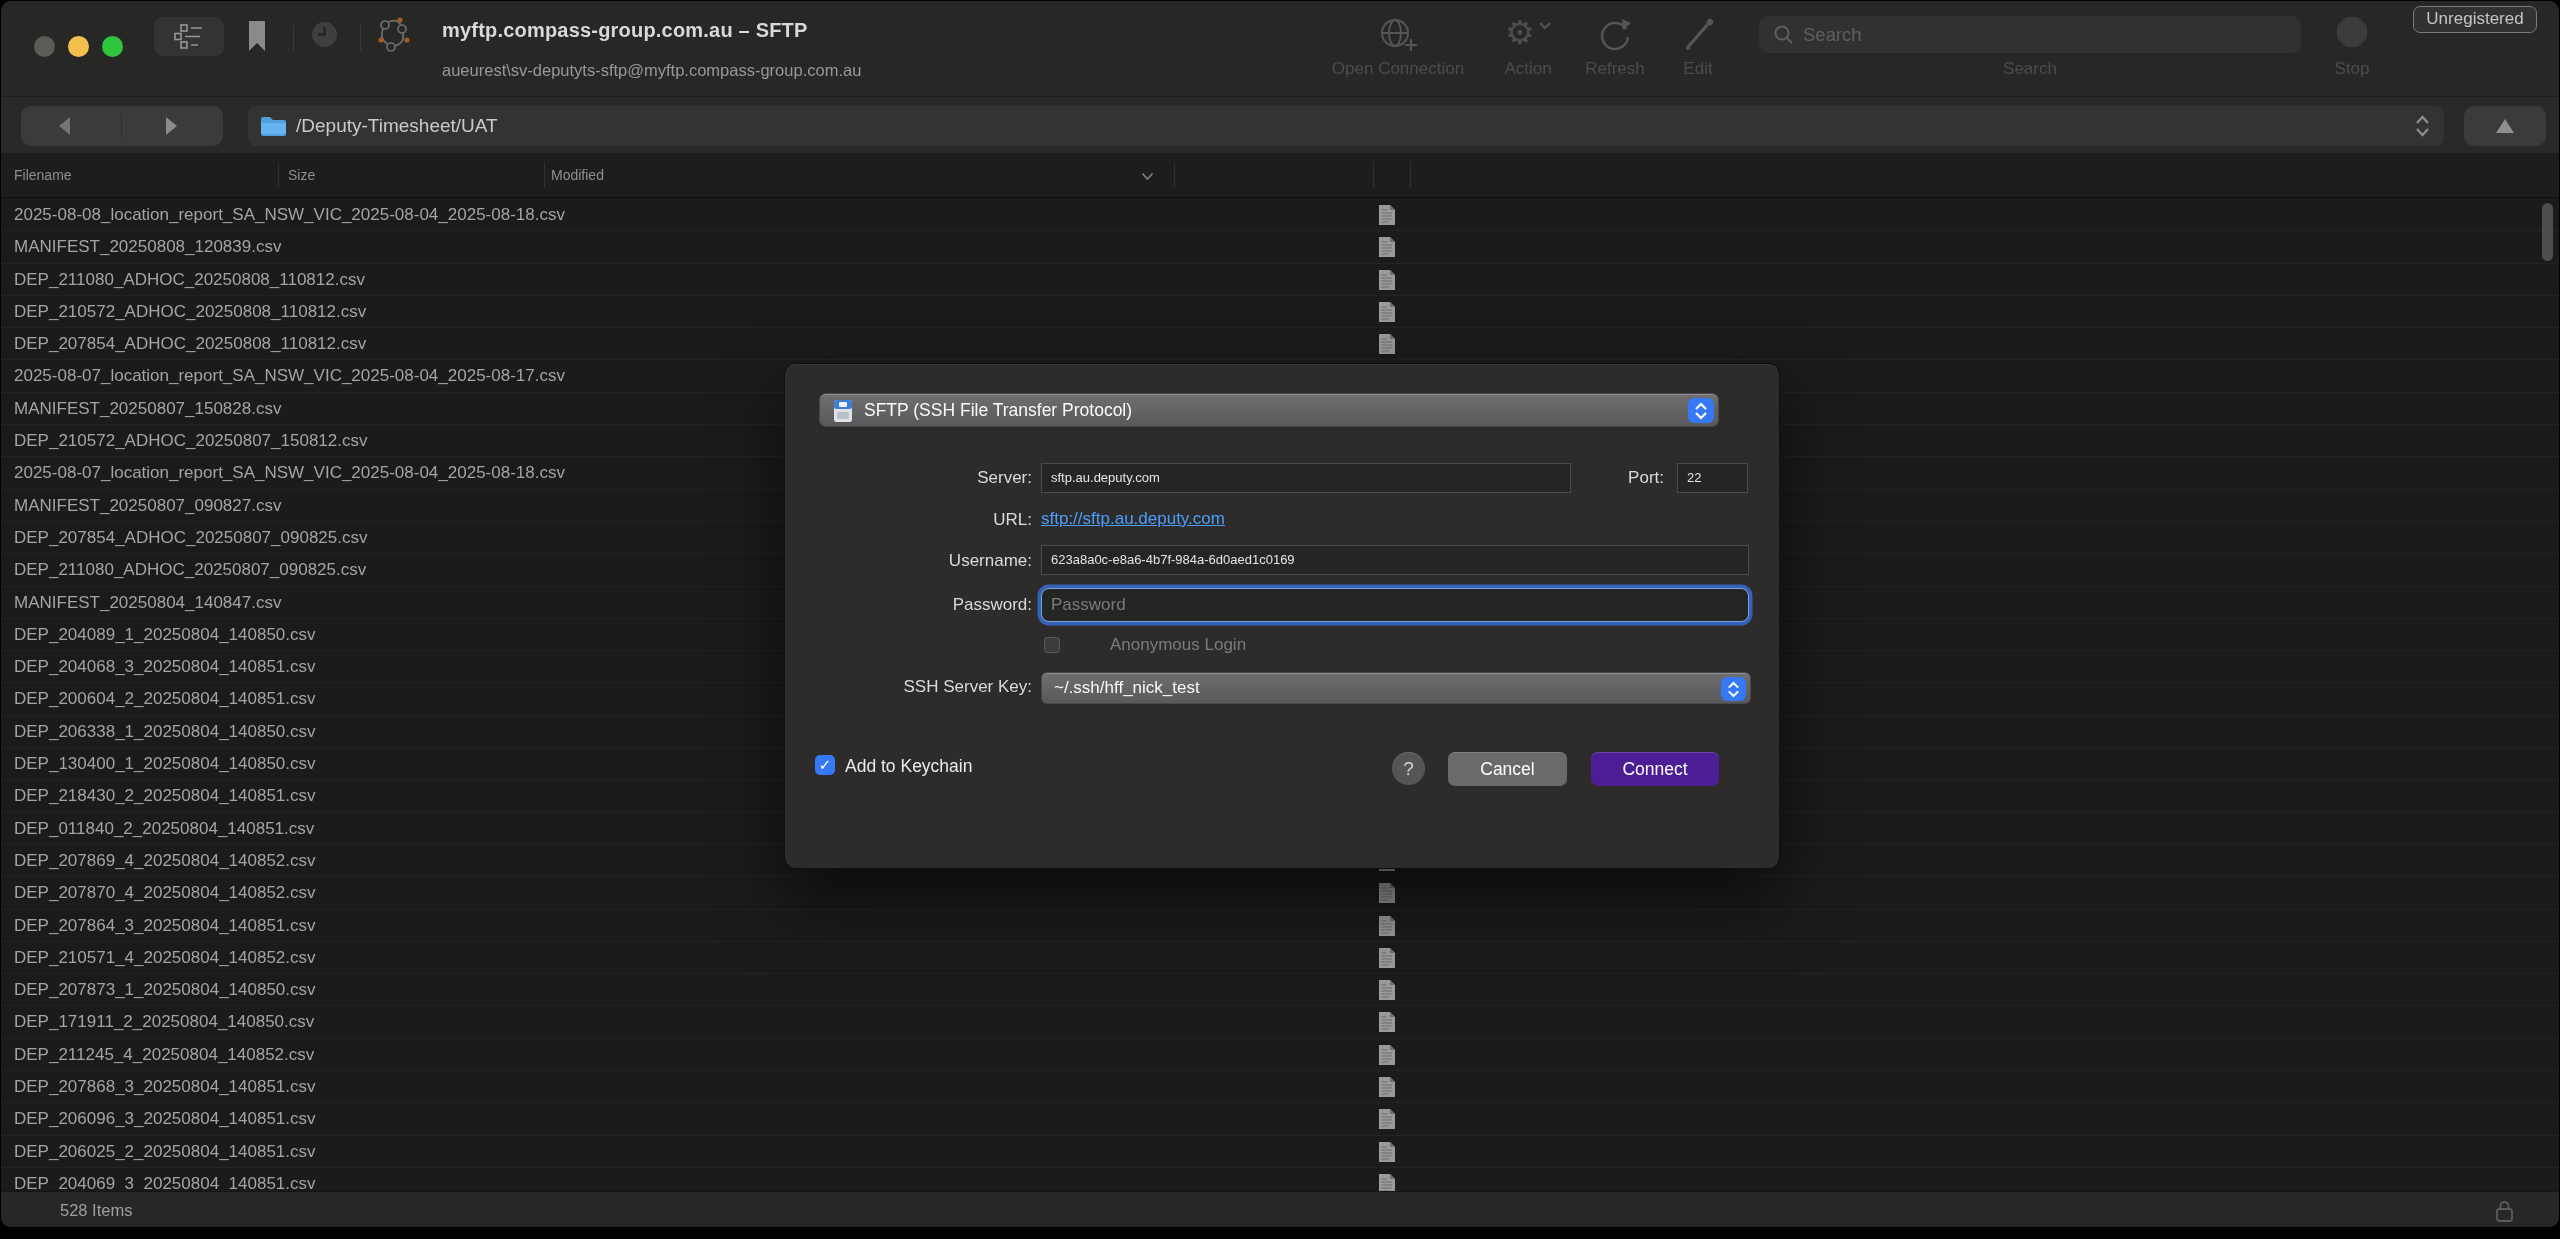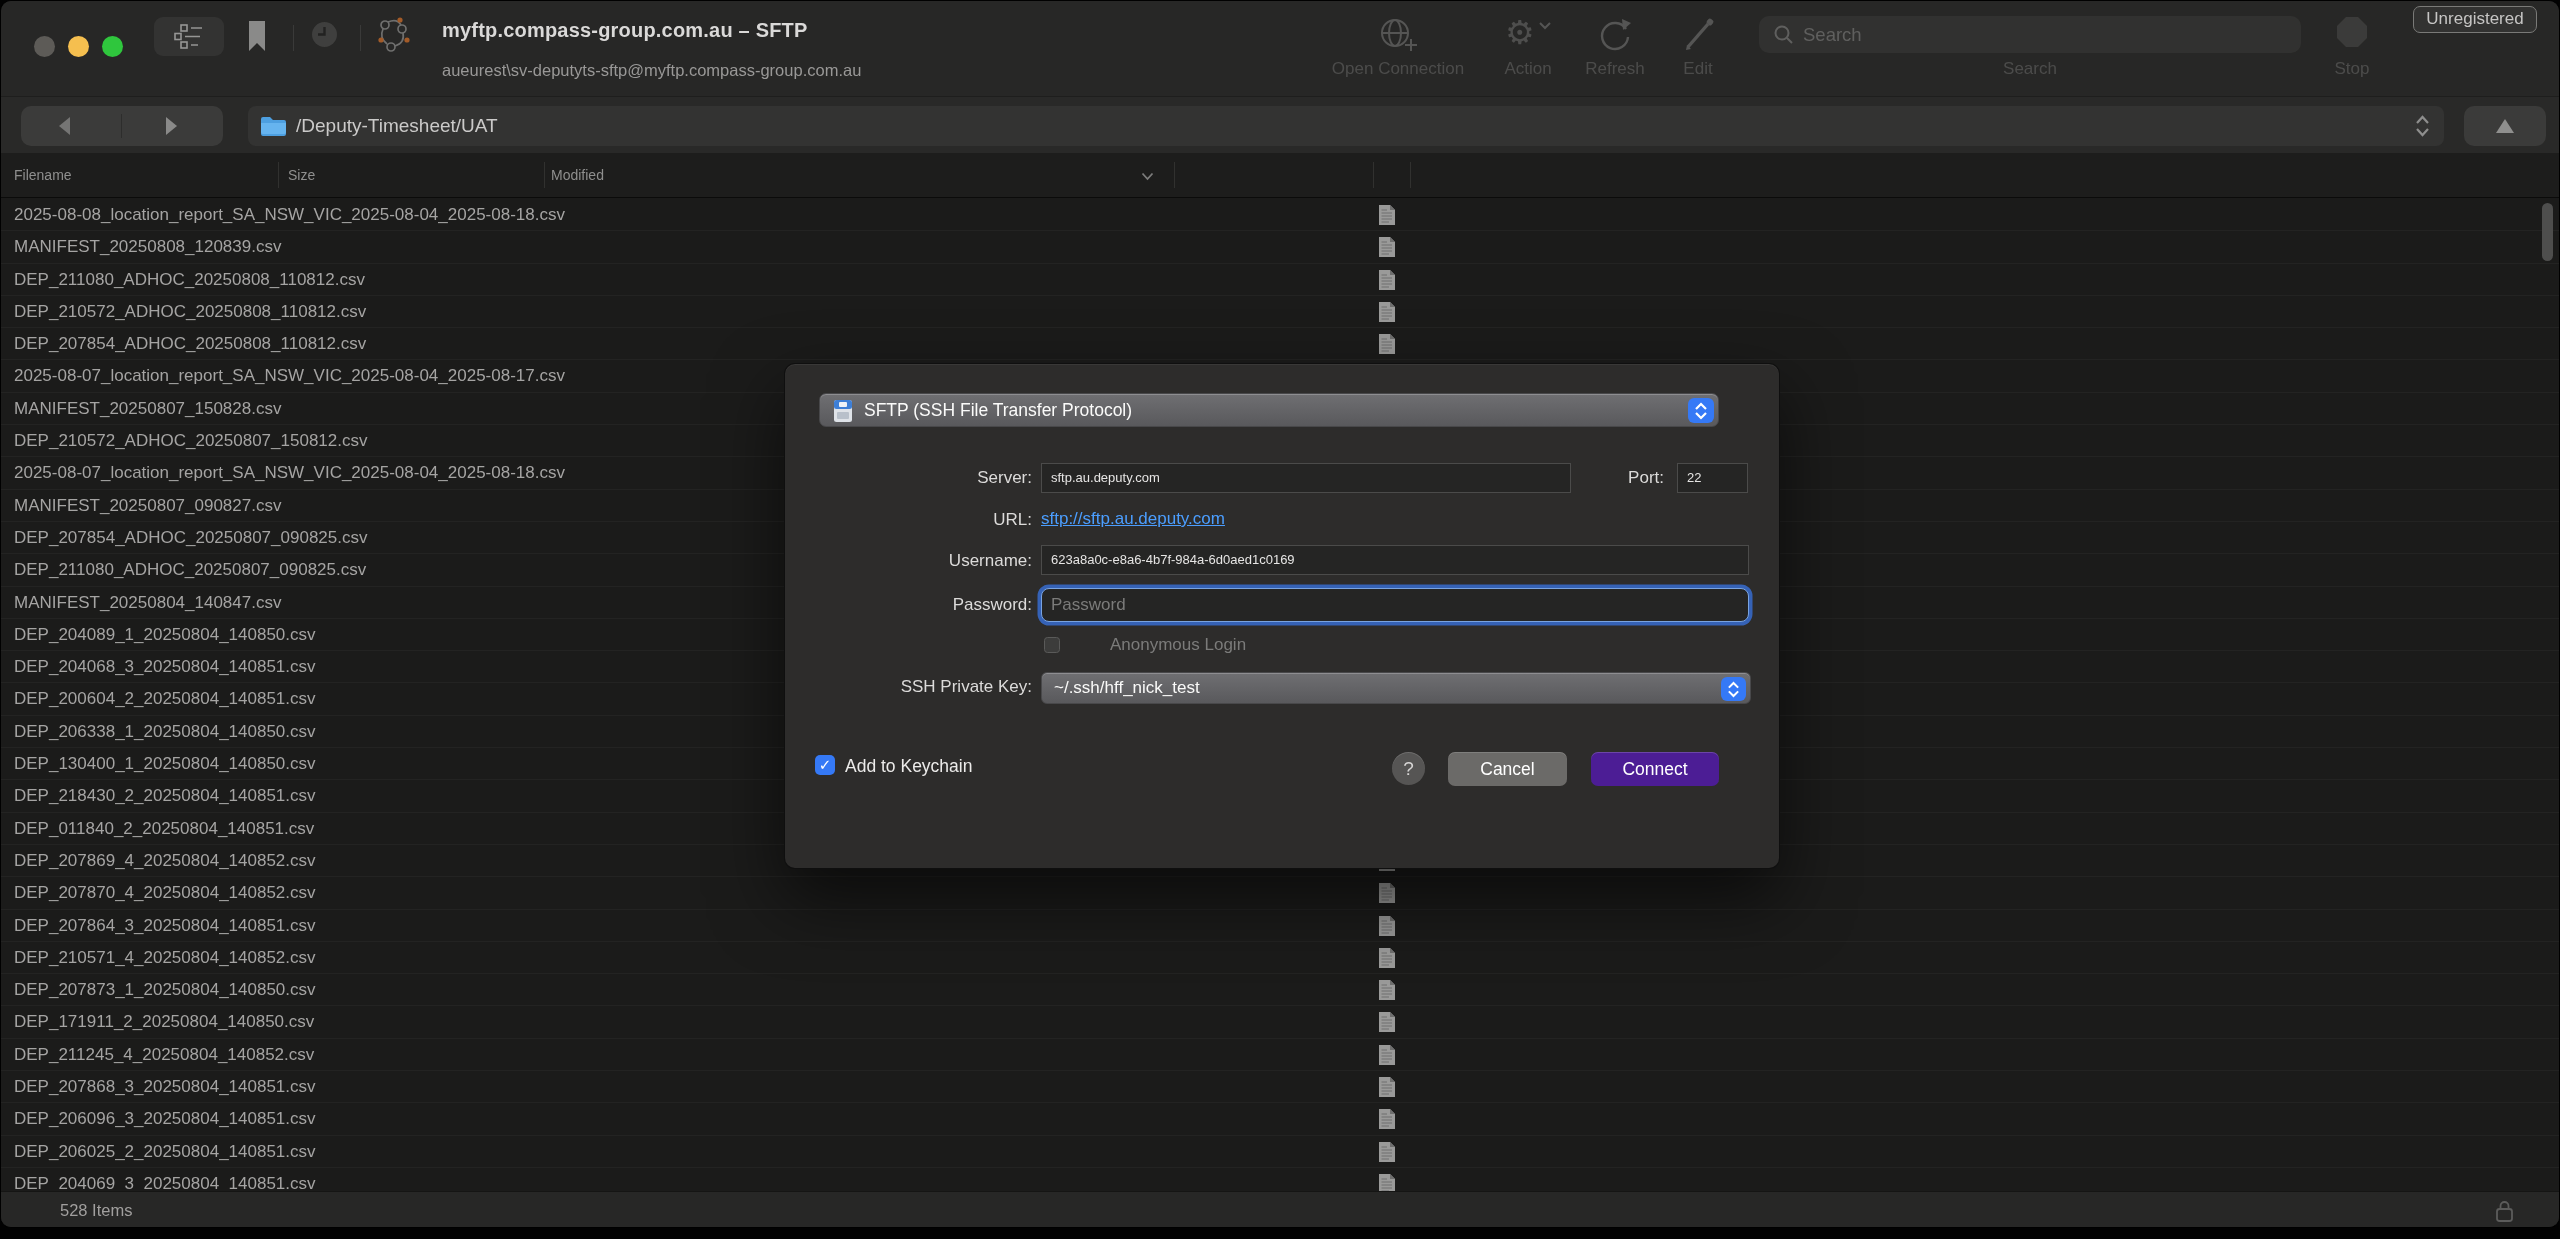--- a/index.html
+++ b/index.html
@@ -753,21 +753,21 @@
 
     <div class="dlabel" style="top:187px;">Username:</div>
     <div class="dfield" style="left:256px;top:181px;width:708px;height:30px;">623a8a0c-e8a6-4b7f-984a-6d0aed1c0169</div>
 
     <div class="dlabel" style="top:231px;">Password:</div>
     <input class="pwd" type="text" placeholder="Password" style="">
 
     <div class="anoncheck"></div>
     <div class="anonlbl">Anonymous Login</div>
 
-    <div class="dlabel" style="top:313px;">SSH Private Key:</div>
+    <div class="dlabel" style="top:313px;">SSH Server Key:</div>
     <div class="sshselect">
       <div class="stxt">~/.ssh/hff_nick_test</div>
       <div class="chevbox" style="width:25px;height:24px;">
         <svg width="13" height="17" viewBox="0 0 14 18">
           <path d="M2 7 L7 2 L12 7" stroke="#fff" stroke-width="2.2" fill="none"></path>
           <path d="M2 11 L7 16 L12 11" stroke="#fff" stroke-width="2.2" fill="none"></path>
         </svg>
       </div>
     </div>
 

